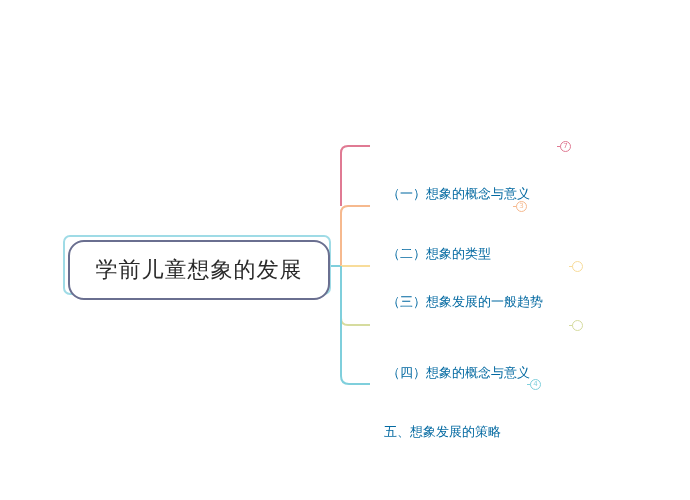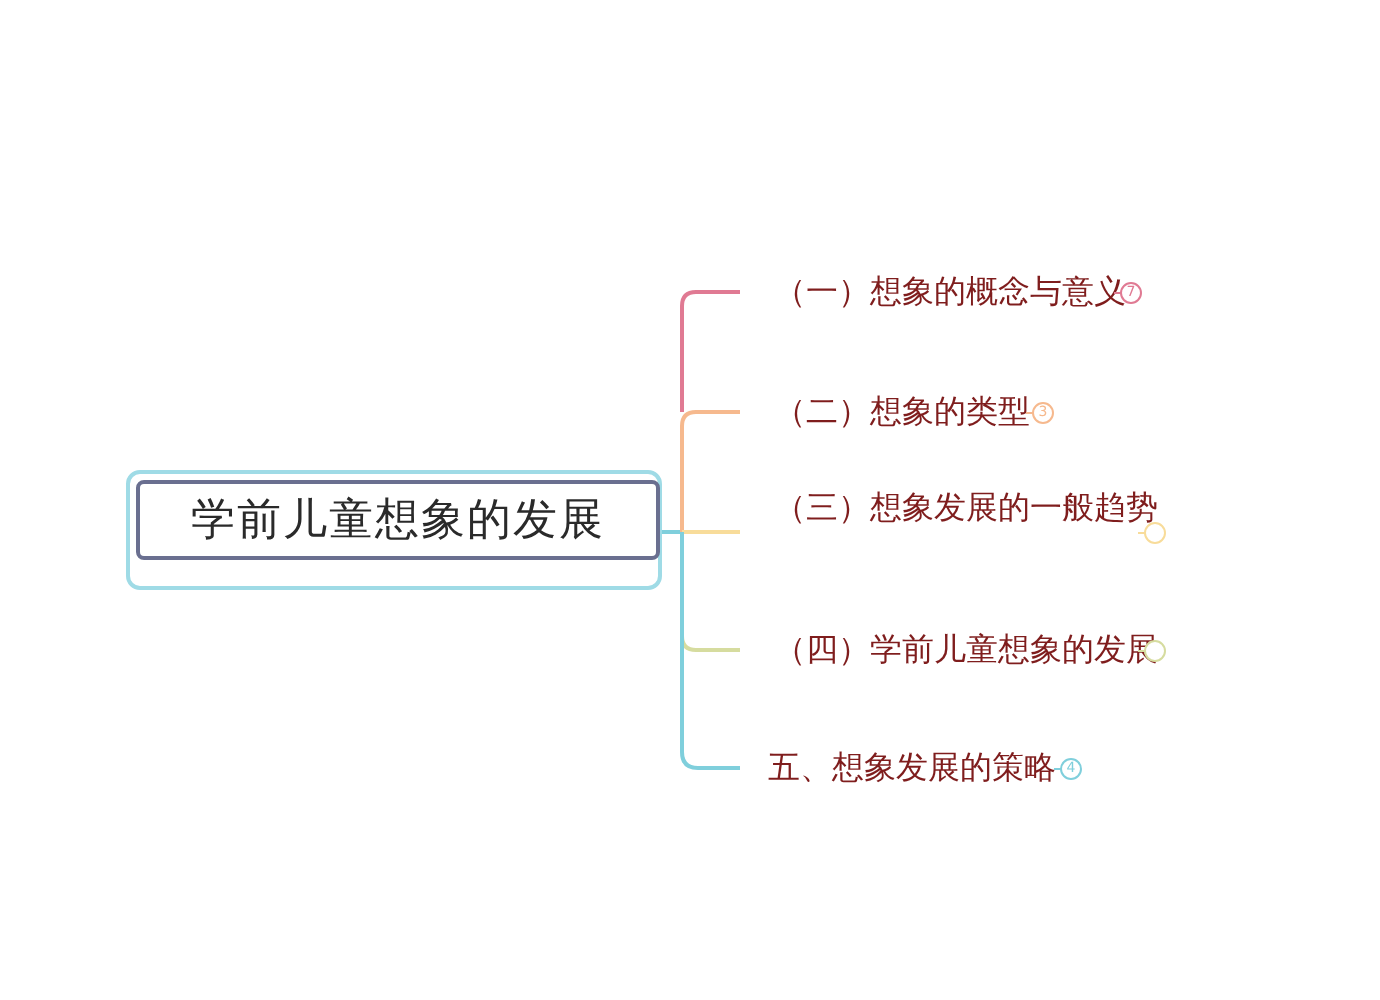--- a/index.html
+++ b/index.html
@@ -1,26 +1,26 @@
 <!DOCTYPE html>
 <html><head>
 <meta charset="utf-8">
 <style>
   html, body { margin:0; padding:0; background:#ffffff; }
   body { width:690px; height:500px; position:relative; overflow:hidden;
          font-family: "DejaVu Sans", "Liberation Sans", sans-serif; }
   .root-outer { position:absolute; left:63px; top:235px; width:268px; height:60px;
                 border:2px solid #9fdbe6; border-radius:7px; box-sizing:border-box; }
-  .root-inner { position:absolute; left:68px; top:240px; width:262px; height:40px;
-                border:2px solid #6a6f90; border-radius:4px; box-sizing:border-box; background:#fff;
+  .root-inner { position:absolute; left:68px; top:240px; width:262px; height:60px;
+                border:2px solid #6a6f90; border-radius:16px; box-sizing:border-box; background:#fff;
                 display:flex; align-items:center; justify-content:center;
                 font-size:22px; color:#2a2a2a; letter-spacing:1px; }
   svg.lines { position:absolute; left:0; top:0; }
-  .branch { position:absolute; font-size:16px; color:#7f1d1d; white-space:nowrap;
-            display:flex; align-items:center; height:20px; }
+  .branch { position:absolute; font-size:13px; color:#0369a1; white-space:nowrap;
+            display:flex; align-items:center; height:20px;margin-top:48px; }
   .badge { position:absolute; width:11px; height:11px; border-radius:50%;
            border:1px solid; box-sizing:border-box; font-size:7px; line-height:9px;
            text-align:center; background:#fff; }
   .badge-tick { position:absolute; width:4px; height:1px; }
 </style>
 </head>
 <body>
 
 <svg class="lines" width="690" height="500">
 
@@ -56,21 +56,21 @@
 
 <div class="branch" style="left:387px; top:244px;">
   <span>（三）想象发展的一般趋势</span>
 </div>
 <div class="badge-tick" style="left:569px; top:266px; background:#f8dc9a;"></div>
 <div class="badge" style="left:572px; top:261px; border-color:#f8dc9a; color:#f8dc9a;">
   <span></span>
 </div>
 
 <div class="branch" style="left:387px; top:315px;">
-  <span>（四）学前儿童想象的发展</span>
+  <span>（四）想象的概念与意义</span>
 </div>
 <div class="badge-tick" style="left:569px; top:325px; background:#d6dc9f;"></div>
 <div class="badge" style="left:572px; top:320px; border-color:#d6dc9f; color:#d6dc9f;">
   <span></span>
 </div>
 
 <div class="branch" style="left:384px; top:374px;">
   <span>五、想象发展的策略</span>
 </div>
 <div class="badge-tick" style="left:527px; top:384px; background:#7fcfdc;"></div>

